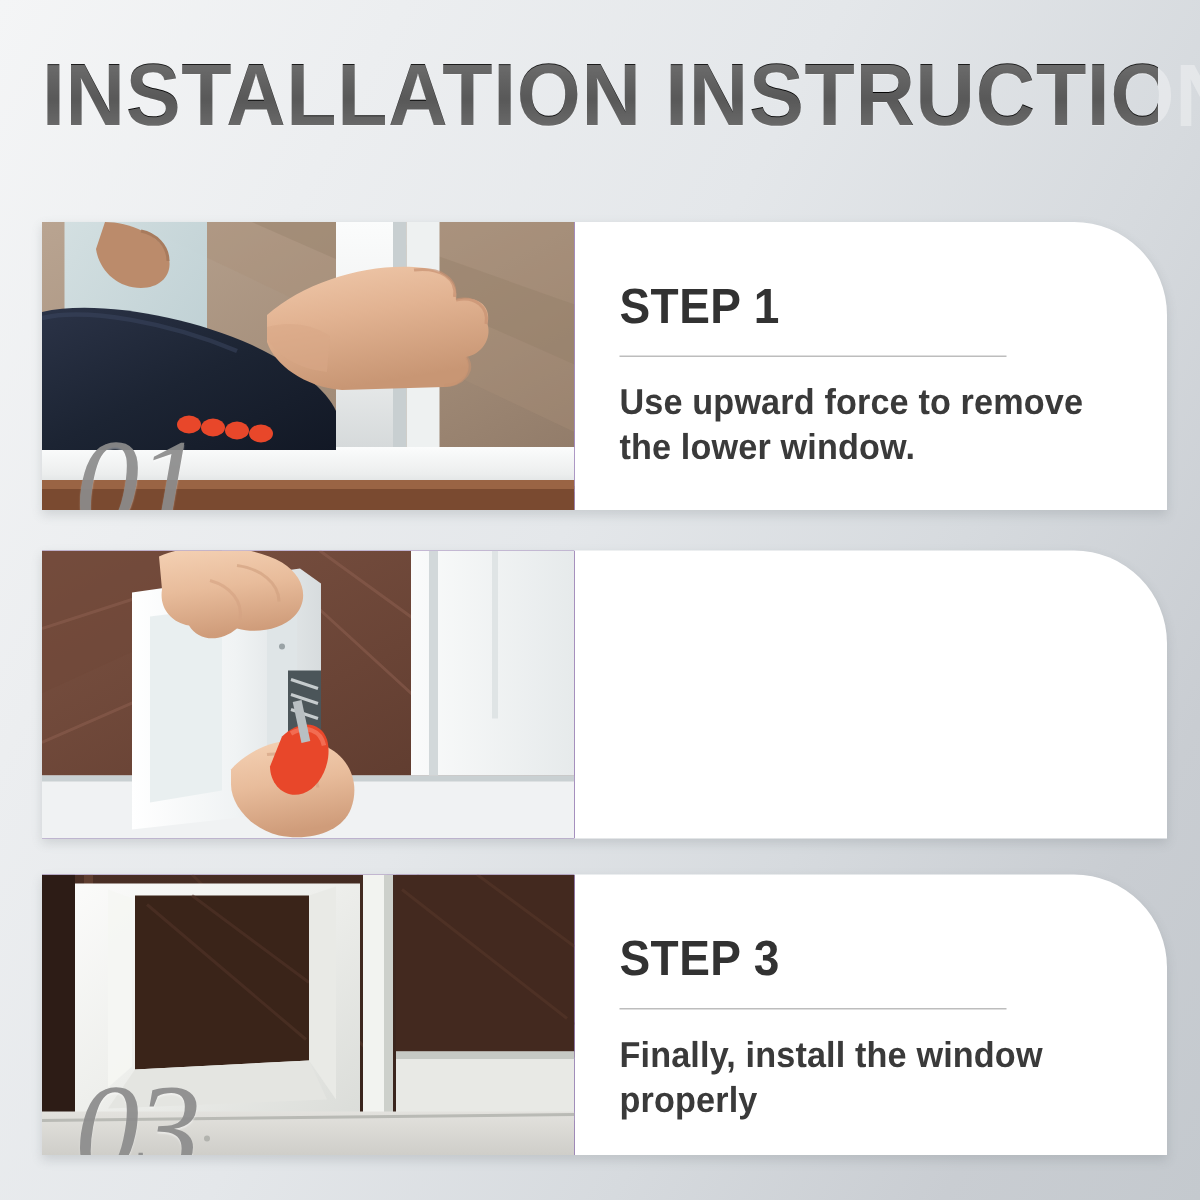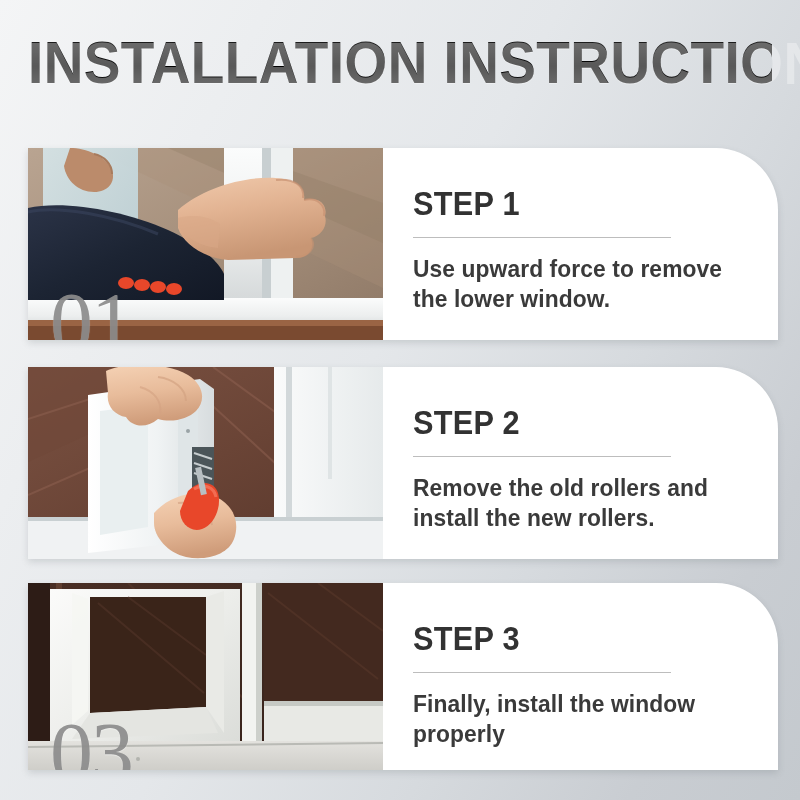--- a/index.html
+++ b/index.html
@@ -70,20 +70,21 @@
     align-items: stretch;
   }
 
   
   .photo {
     position: relative;
     width: 355px;
     flex: 0 0 355px;
     overflow: hidden;
     background: #4c1d95;
+    font-style: italic;
   }
   .photo svg {
     display: block;
     width: 100%;
     height: 100%;
   }
 
   
   .step-number {
     position: absolute;
@@ -290,25 +291,20 @@
 
           <path d="M160 124 C172 112, 186 114, 190 126 C194 140, 186 158, 174 162
                    C162 166, 152 156, 152 144 Z" fill="#e8472a"></path>
           <path d="M166 122 C176 116, 186 120, 188 130" stroke="#f4765c" stroke-width="3" fill="none" opacity="0.8"></path>
 
           <rect x="170" y="100" width="6" height="28" fill="#b8bfc2" transform="rotate(-12 173 114)"></rect>
         </svg>
 
       </div>
 
-      <div class="card-text">
-        <div class="step-heading">STEP 2</div>
-        <div class="divider"></div>
-        <div class="step-body">Remove the old rollers and install the new rollers.</div>
-      </div>
 
     </div>
   </div>
 
   <div class="card" style="top:583px; height:187px;">
     <div class="card-inner">
 
       <div class="photo">
         <svg viewBox="0 0 355 187" preserveAspectRatio="xMidYMid slice">
           <defs>

